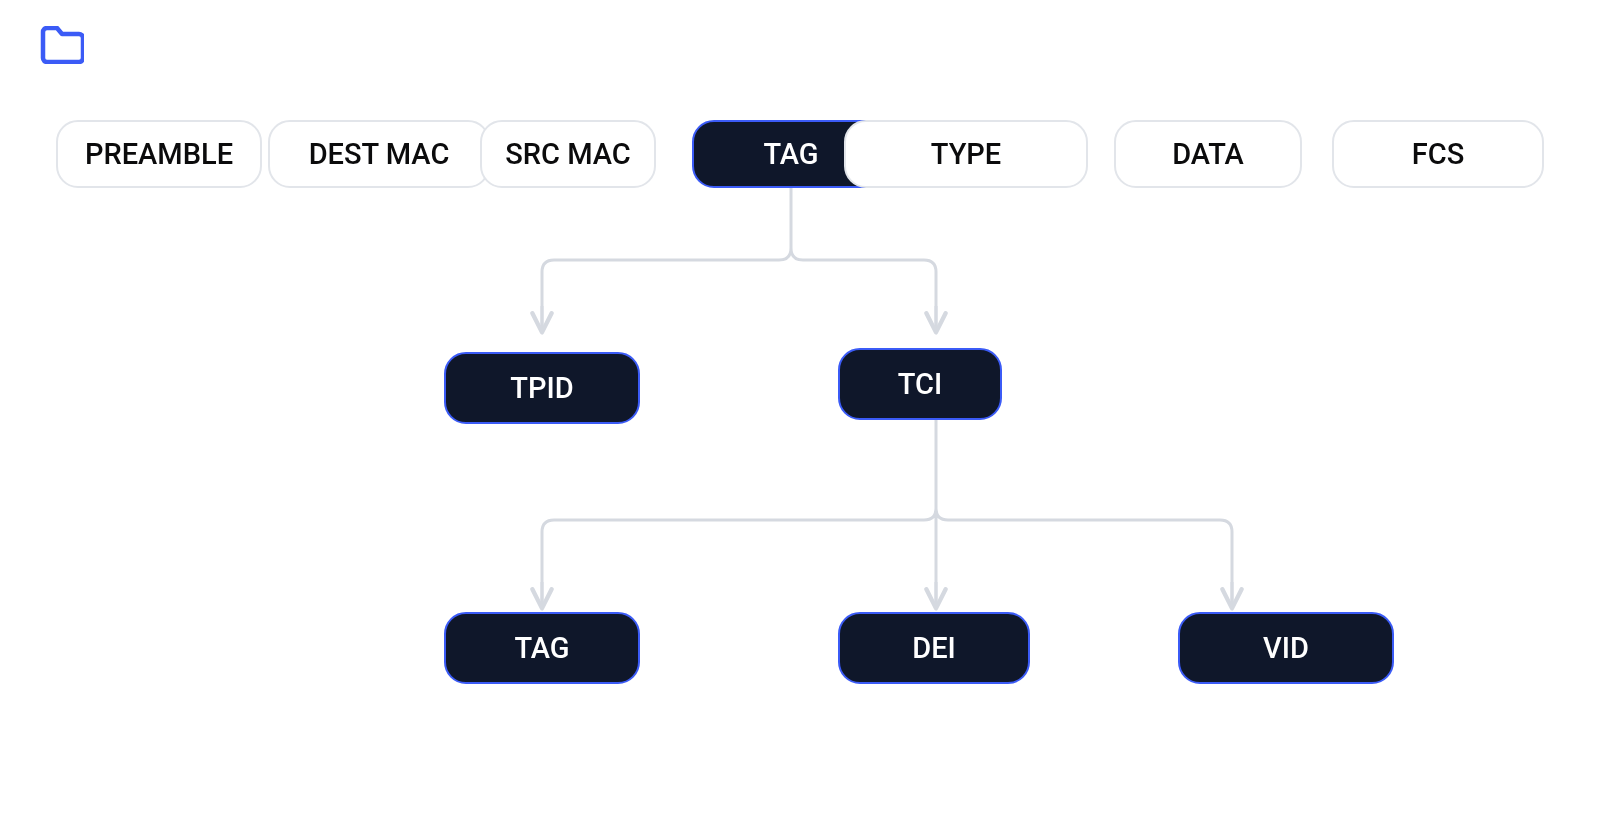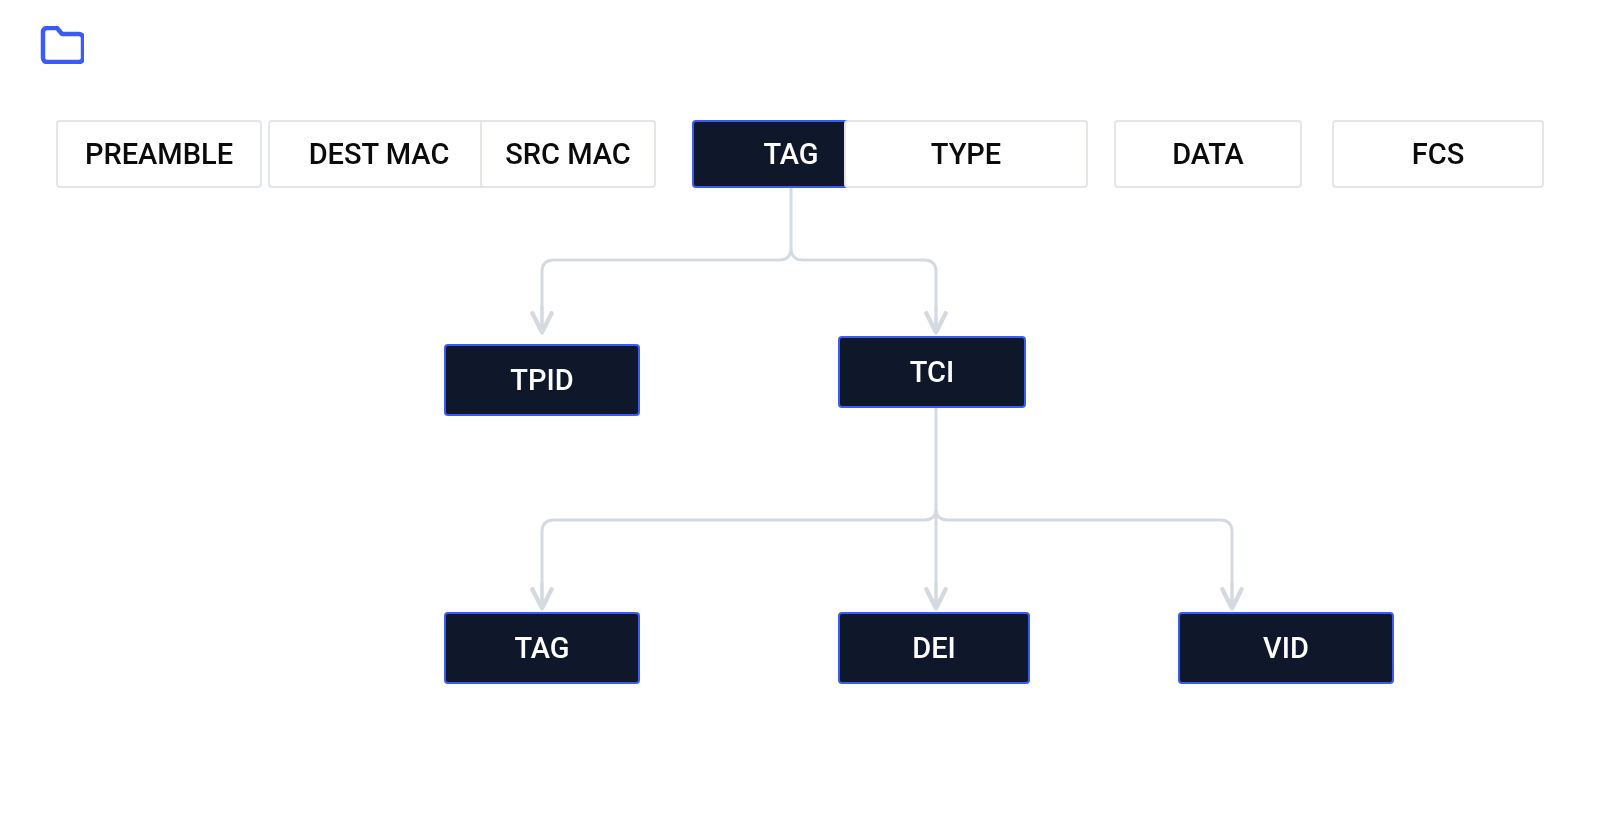--- a/index.html
+++ b/index.html
@@ -22,21 +22,21 @@
   .header svg { display: block; }
   .header-title {
     font-size: 42px;
     font-weight: 700;
     color: #0a0a0a;
     letter-spacing: -0.5px;
   }
   .field {
     position: absolute;
     height: 68px;
-    border-radius: 4px;
+    border-radius: 22px;
     display: flex;
     align-items: center;
     justify-content: center;
     font-size: 29px;
     font-weight: 500;
   }
   .field.outline {
     border: 2px solid #e2e5ea;
     color: #0b0b0c;
     background: #ffffff;
@@ -104,24 +104,24 @@
 <div class="field outline" style="top:120px; left:844px; width:244px">
     <span>TYPE</span>
   </div>
 <div class="field outline" style="top:120px; left:1114px;width:188px">
     <span>DATA</span>
   </div>
 <div class="field outline" style="top:120px; left:1332px;width:212px">
     <span>FCS</span>
   </div>
 
-<div class="field solid" style="top:344px; left:444px; width:196px; height:72px">
+<div class="field solid" style="top:352px; left:444px; width:196px; height:72px">
     <span>TPID</span>
   </div>
-<div class="field solid" style="top:336px; left:838px; width:188px; height:72px">
+<div class="field solid" style="top:348px; left:838px; width:164px; height:72px">
     <span>TCI</span>
   </div>
 
 <div class="field solid" style="top:612px; left:444px;  width:196px; height:72px">
     <span>TAG</span>
   </div>
 <div class="field solid" style="top:612px; left:838px;  width:192px; height:72px">
     <span>DEI</span>
   </div>
 <div class="field solid" style="top:612px; left:1178px; width:216px; height:72px">

